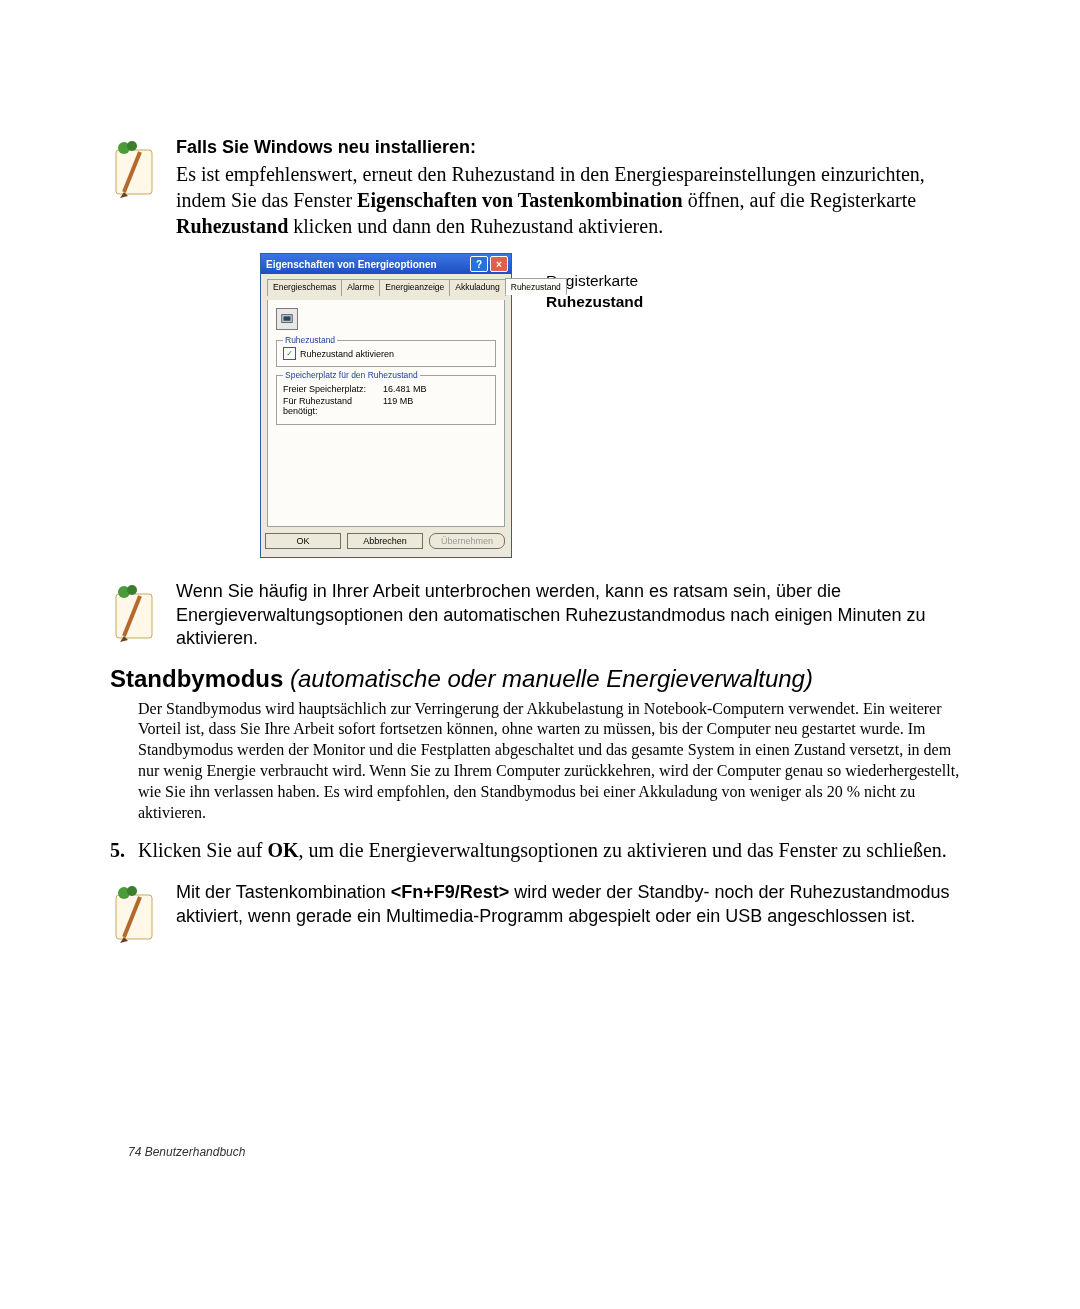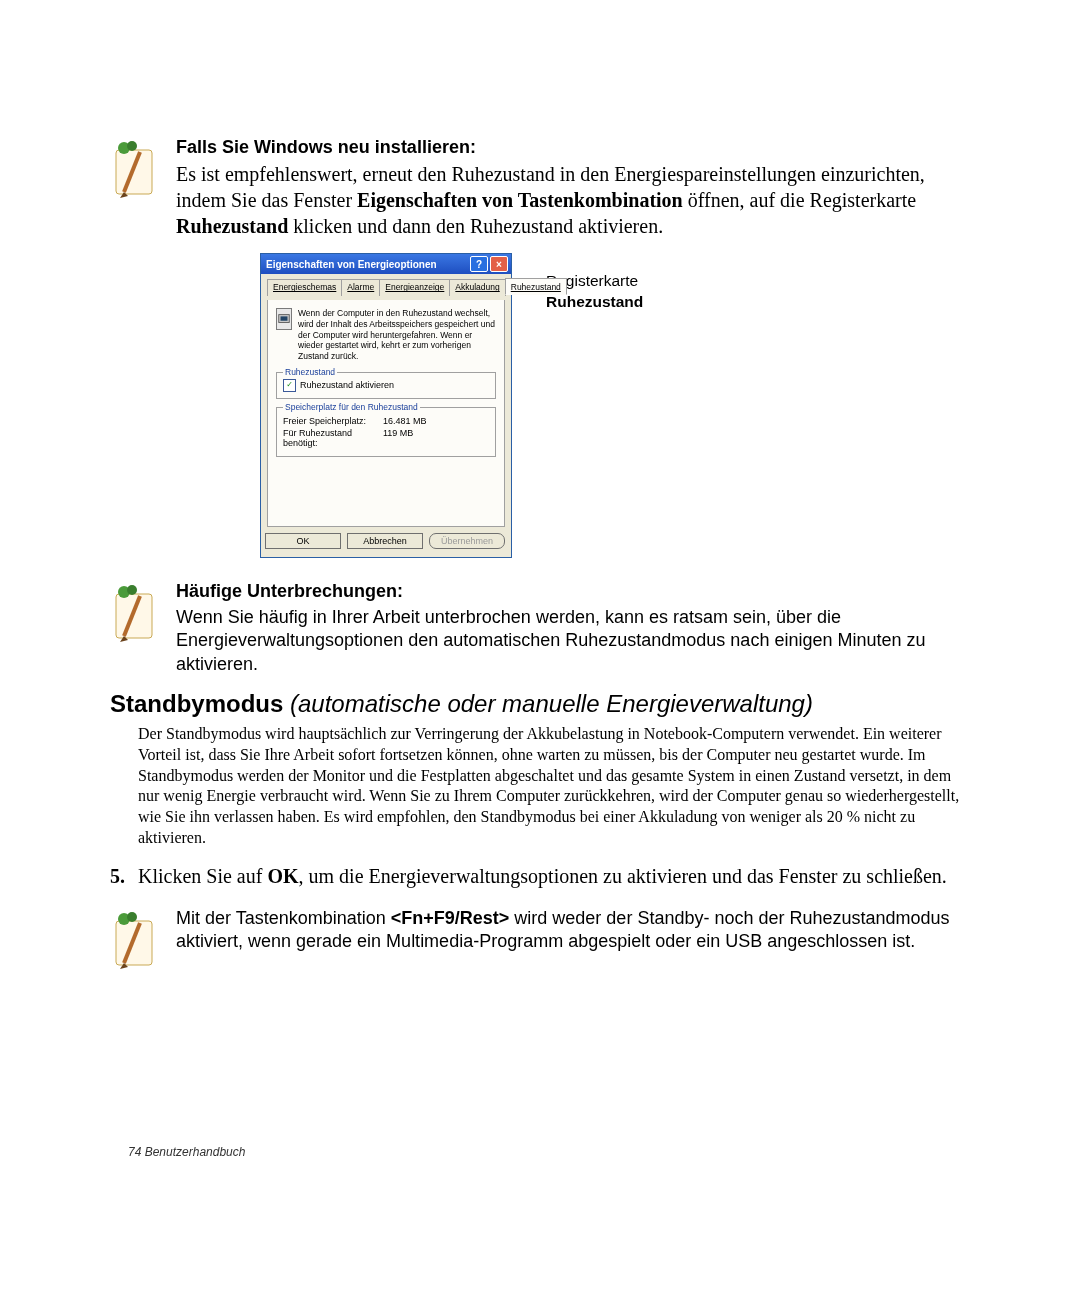--- a/index.html
+++ b/index.html
@@ -115,21 +115,20 @@
   }
   .tab {
     padding: 2px 5px 2px 5px;
     border: 1px solid #a0a0a0;
     border-bottom: none;
     margin-right: -1px;
     background: #ece9d8;
     font-size: 8.5px;
     position: relative;
     top: 1px;
-    text-decoration: underline;
   }
   .tab.active {
     background: #fdfcf8;
     border-bottom: 1px solid #fdfcf8;
     top: 0;
     padding-top: 3px;
   }
   .tab-content {
     border: 1px solid #a0a0a0;
     border-top: none;
@@ -310,21 +309,20 @@
           <div class="tab active">Ruhezustand</div>
         </div>
         <div class="tab-content">
           <div class="info-row">
             <div class="ic">
               <svg viewBox="0 0 16 16" width="14" height="14">
                 <rect x="2" y="3" width="12" height="9" fill="#c8c8c8" stroke="#555"></rect>
                 <rect x="4" y="5" width="8" height="5" fill="#246"></rect>
               </svg>
             </div>
-            <div style="font-size:8.5px; line-height:1.25;">Wenn der Computer in den Ruhezustand wechselt, wird der Inhalt des Arbeitsspeichers gespeichert und der Computer wird heruntergefahren. Wenn er wieder gestartet wird, kehrt er zum vorherigen Zustand zurück.</div>
           </div>
           <div class="fieldset">
             <span class="legend">Ruhezustand</span>
             <div class="chk-row">
               <span class="chk">✓</span>
               <span style="text-decoration: underline; text-decoration-style: dotted; text-decoration-color: transparent;">Ruhezustand aktivieren</span>
             </div>
           </div>
           <div class="fieldset">
             <span class="legend">Speicherplatz für den Ruhezustand</span>
@@ -356,21 +354,20 @@
     <div class="note-icon">
       <svg viewBox="0 0 50 60" width="50" height="60">
         <rect x="6" y="10" width="36" height="44" rx="3" fill="#fff8e8" stroke="#c9a954" stroke-width="1"></rect>
         <circle cx="14" cy="8" r="6" fill="#4b9b3a"></circle>
         <circle cx="22" cy="6" r="5" fill="#3a7e2e"></circle>
         <line x1="30" y1="12" x2="14" y2="52" stroke="#b36a2c" stroke-width="4"></line>
         <polygon points="14,52 10,58 18,56" fill="#6b431c"></polygon>
       </svg>
     </div>
     <div class="note-text">
-      <div class="note-title sans">Häufige Unterbrechungen:</div>
       <div class="note-body-sans">Wenn Sie häufig in Ihrer Arbeit unterbrochen werden, kann es ratsam sein, über die Energieverwaltungsoptionen den automatischen Ruhezustandmodus nach einigen Minuten zu aktivieren.</div>
     </div>
   </div>
 
   <div class="section-title">
     <span class="st-bold">Standbymodus</span><span class="st-ital"> (automatische oder manuelle Energieverwaltung)</span>
   </div>
 
   <div class="body-para">Der Standbymodus wird hauptsächlich zur Verringerung der Akkubelastung in Notebook-Computern verwendet. Ein weiterer Vorteil ist, dass Sie Ihre Arbeit sofort fortsetzen können, ohne warten zu müssen, bis der Computer neu gestartet wurde. Im Standbymodus werden der Monitor und die Festplatten abgeschaltet und das gesamte System in einen Zustand versetzt, in dem nur wenig Energie verbraucht wird. Wenn Sie zu Ihrem Computer zurückkehren, wird der Computer genau so wiederhergestellt, wie Sie ihn verlassen haben. Es wird empfohlen, den Standbymodus bei einer Akkuladung von weniger als 20 % nicht zu aktivieren.</div>
 

